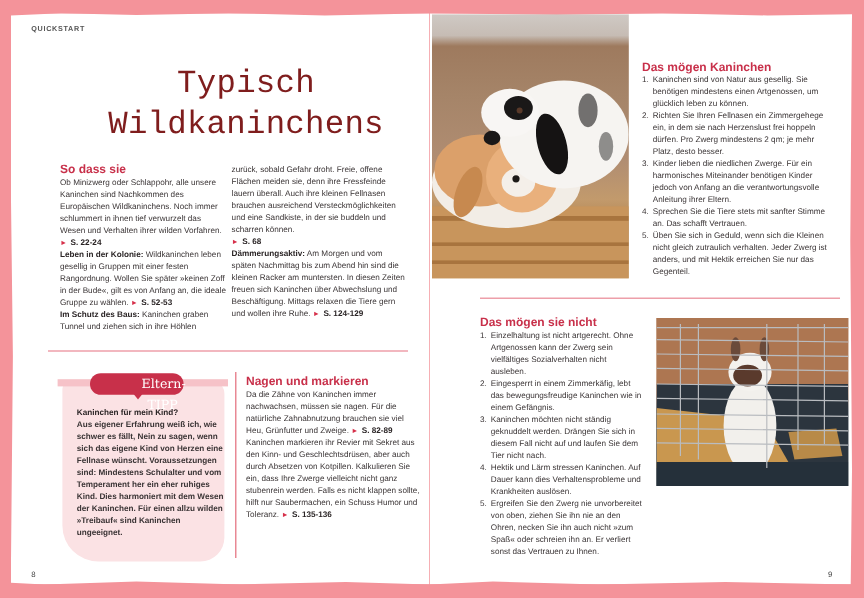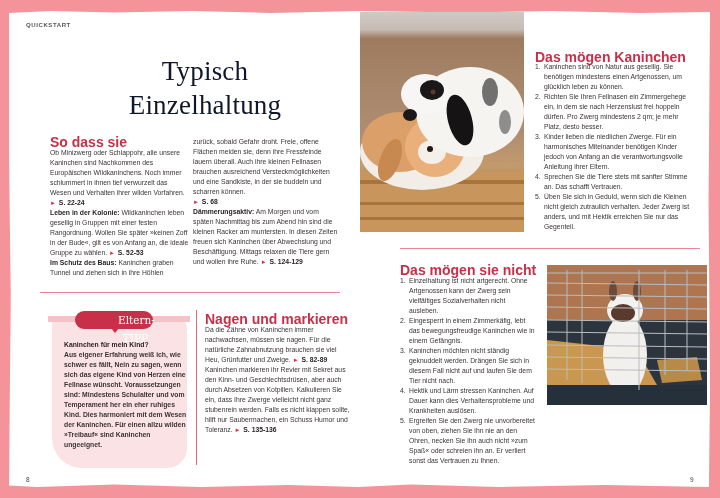--- a/index.html
+++ b/index.html
@@ -8,27 +8,27 @@
 
     .spread { position: absolute; left: 0; top: 0; width: 720px; height: 498px; background: #f4939a; }
     .page { position: absolute; background: #ffffff; }
     .page-left { left: 9px; top: 11px; width: 349px; height: 476px;
       clip-path: polygon(0 0.4%, 12% 0, 30% 0.3%, 52% 0, 75% 0.4%, 100% 0, 100% 100%, 80% 99.6%, 55% 100%, 30% 99.5%, 8% 100%, 0 99.7%, 0.5% 60%, 0 30%); }
     .page-right { left: 358px; top: 11px; width: 352px; height: 476px;
       clip-path: polygon(0 0, 30% 0.3%, 55% 0, 80% 0.4%, 100% 0.2%, 99.6% 40%, 100% 80%, 99.7% 100%, 70% 99.6%, 40% 100%, 15% 99.5%, 0 100%); }
 
     .running-head { position: absolute; left: 26px; top: 22px; font-size: 6px; font-weight: bold; letter-spacing: 0.6px; color: #555; }
     .title { position: absolute; left: 90px; top: 54px; width: 230px; text-align: center;
-      font-family: Liberation Serif, serif; color: #0f172a; font-size: 27px; line-height: 34px; font-weight: normal; letter-spacing: 0.2px; }
+      font-family: Liberation Mono, monospace; color: #7f1d1d; font-size: 27px; line-height: 34px; font-weight: normal; letter-spacing: 0.2px; }
 
     .col { position: absolute; font-size: 6.8px; line-height: 10px; color: #3a3435; }
     .col b { color: #2a2425; }
     .ref { font-weight: bold; color: #2a2425; }
     .ref .arrow { color: #d6304a; font-size: 6px; margin-right: 1px; }
-    .heading { color: #c8304a; font-weight: bold; font-size: 14px; line-height: 10px; margin-bottom: 1px; }
+    .heading { color: #c8304a; font-weight: bold; font-size: 10px; line-height: 10px; margin-bottom: 1px; }
 
     .col-a { left: 50px; top: 137px; width: 140px; }
     .col-b { left: 193px; top: 137px; width: 147px; }
 
     .divider { position: absolute; height: 1px; background: #e46a7a; opacity: 0.8; }
     .div-left { left: 40px; top: 292px; width: 300px; }
     .div-right { left: 400px; top: 248px; width: 300px; }
     .vline { position: absolute; left: 196px; top: 310px; width: 1px; height: 155px; background: #e36b7b; }
 
     .tip-box { position: absolute; left: 52px; top: 318px; width: 135px; height: 150px; background: #fbe2e4;
@@ -62,21 +62,21 @@
 <body>
 
 <div class="spread">
   <div class="page page-left"></div>
   <div class="page page-right"></div>
 
   <div class="running-head">QUICKSTART</div>
 
   <h1 class="title">
     <span>Typisch</span><br>
-    <span>Einzelhaltung</span>
+    <span>Wildkaninchens</span>
   </h1>
 
   <div class="col col-a">
     <div class="heading">So dass sie</div>
     <span>Ob Minizwerg oder Schlappohr, alle unsere Kaninchen sind Nachkommen des Europäischen Wildkaninchens. Noch immer schlummert in ihnen tief verwurzelt das Wesen und Verhalten ihrer wilden Vorfahren.</span>
     <span class="ref"><span class="arrow">►</span> <span>S. 22-24</span></span><br>
     <b>Leben in der Kolonie:</b>
     <span>Wildkaninchen leben gesellig in Gruppen mit einer festen Rangordnung. Wollen Sie später »keinen Zoff in der Bude«, gilt es von Anfang an, die ideale Gruppe zu wählen.</span>
     <span class="ref"><span class="arrow">►</span> <span>S. 52-53</span></span><br>
     <b>Im Schutz des Baus:</b>

